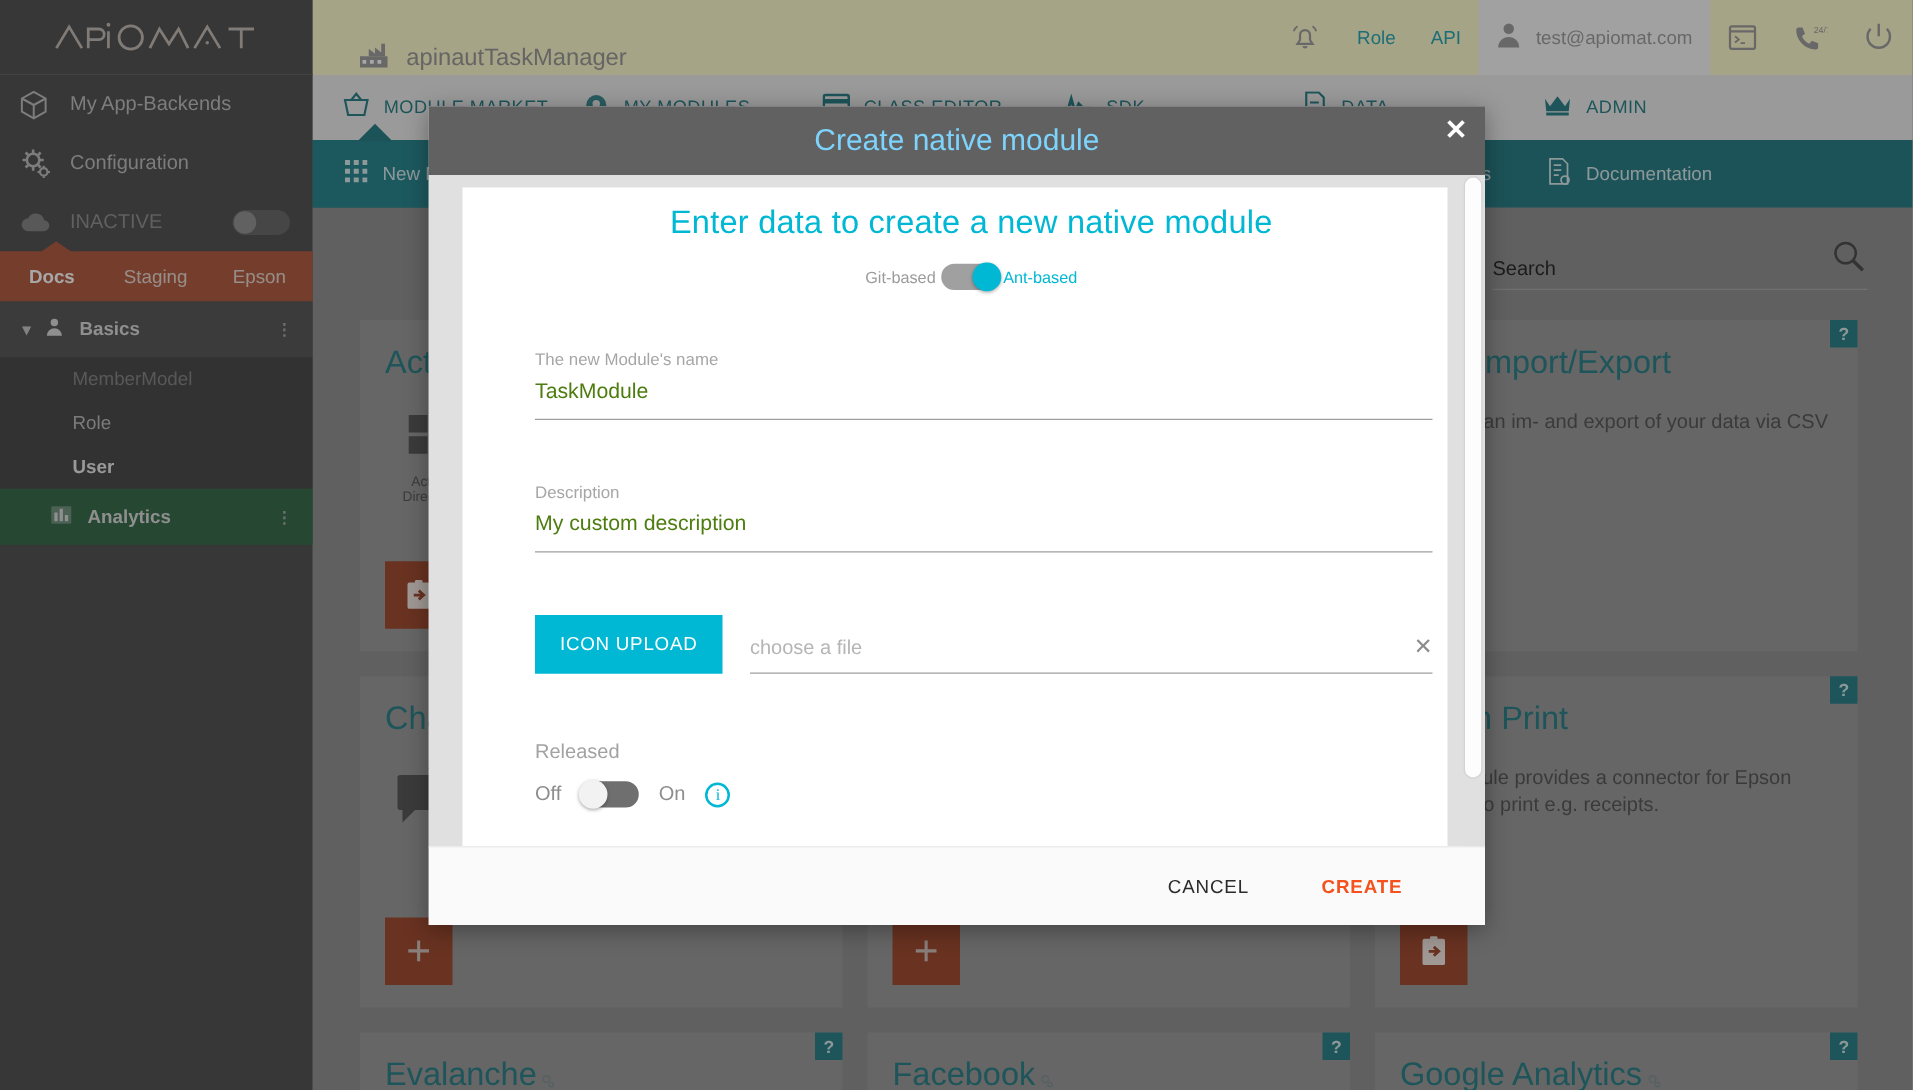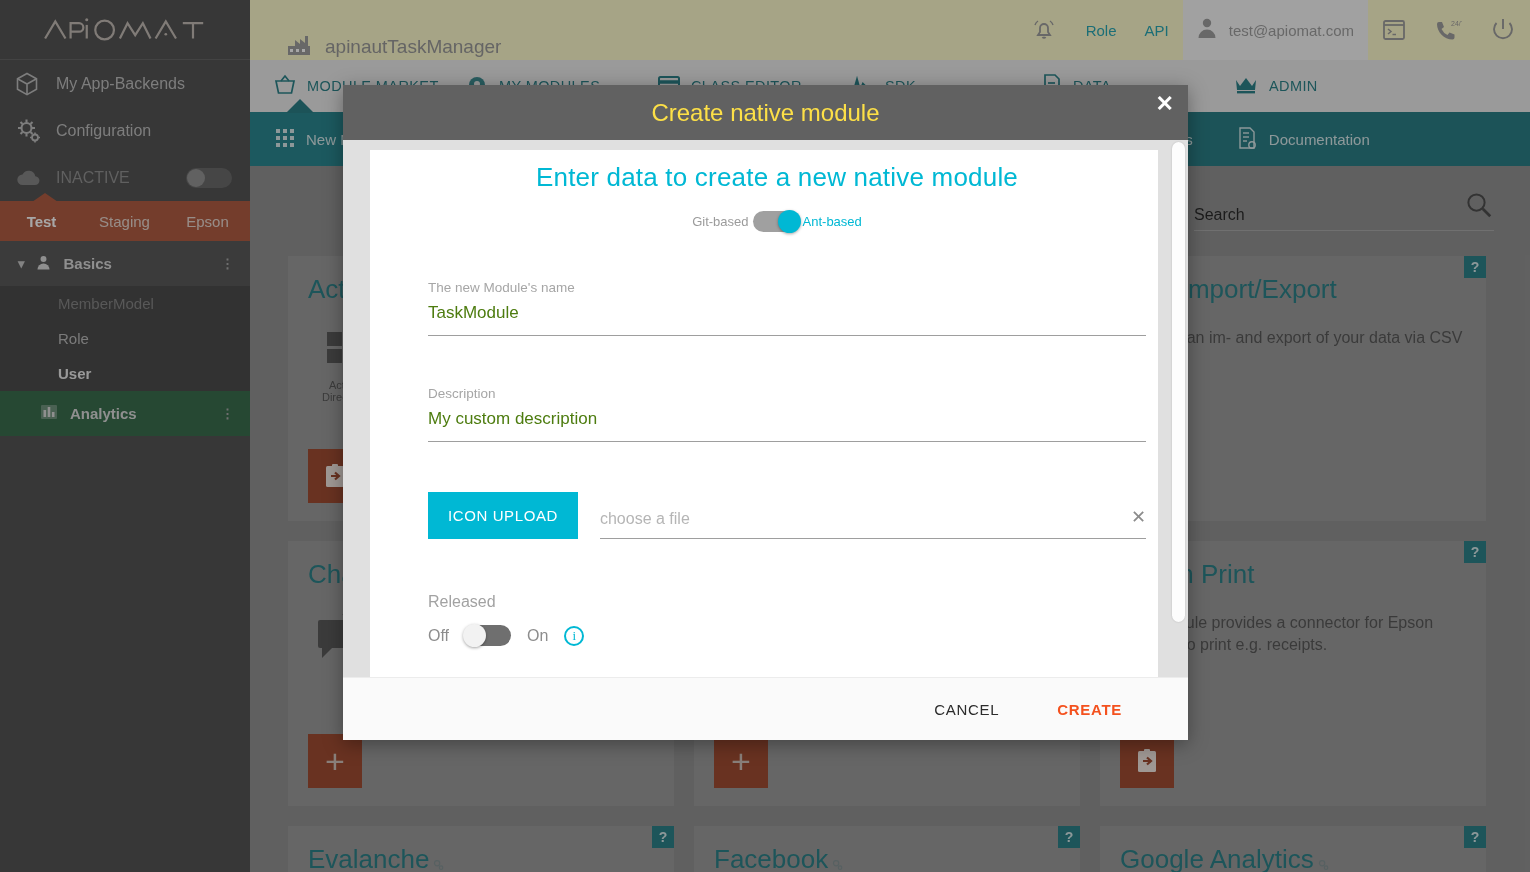--- a/index.html
+++ b/index.html
@@ -150,21 +150,21 @@
   .modal {
     position: absolute; left: 343px; top: 85px; width: 845px; height: 655px;
     background: #fafafa; z-index: 50;
     box-shadow: 0 4px 18px rgba(0,0,0,.35);
     display: flex; flex-direction: column;
   }
   .modal-head {
     height: 55px; background: #616161; position: relative;
     display: flex; align-items: center; justify-content: center;
   }
-  .modal-head .mt { color: #fde047; font-size: 24px; }
+  .modal-head .mt { color: #7dd3fc; font-size: 24px; }
   .modal-head .x {
     position: absolute; right: 14px; top: 8px; color: #fff; font-size: 22px;
     font-weight: bold; cursor: pointer; line-height: 22px;
   }
   .modal-body {
     flex: 1; background: #e0e0e0; position: relative; overflow: hidden;
     padding: 10px 30px 0 27px;
   }
   .sheet {
     background: #ffffff; width: 100%; height: 100%; padding: 12px 32px 0 58px;
@@ -587,21 +587,21 @@
         <svg width="26" height="18" viewBox="0 0 26 18" fill="#6f6f6f">
           <path d="M6.5 16 a5.2 5.2 0 0 1 0 -10.4 a6.8 6.8 0 0 1 12.8 1.6 a4.4 4.4 0 0 1 -0.5 8.8 z"></path>
         </svg>
       </span>
       <span>INACTIVE</span>
       <span class="toggle-pill"></span>
     </div>
 
     <div class="env-bar">
       <span class="notch"></span>
-      <span class="env active">Test</span>
+      <span class="env active">Docs</span>
       <span class="env">Staging</span>
       <span class="env">Epson</span>
     </div>
 
     <div class="tree-head">
       <span class="chev">▾</span>
       <span class="person">
         <svg width="17" height="17" viewBox="0 0 24 24" fill="#d4d4d4">
           <circle cx="12" cy="7" r="4.2"></circle>
             <path d="M3.5 22 a8.5 8.5 0 0 1 17 0 z"></path>

